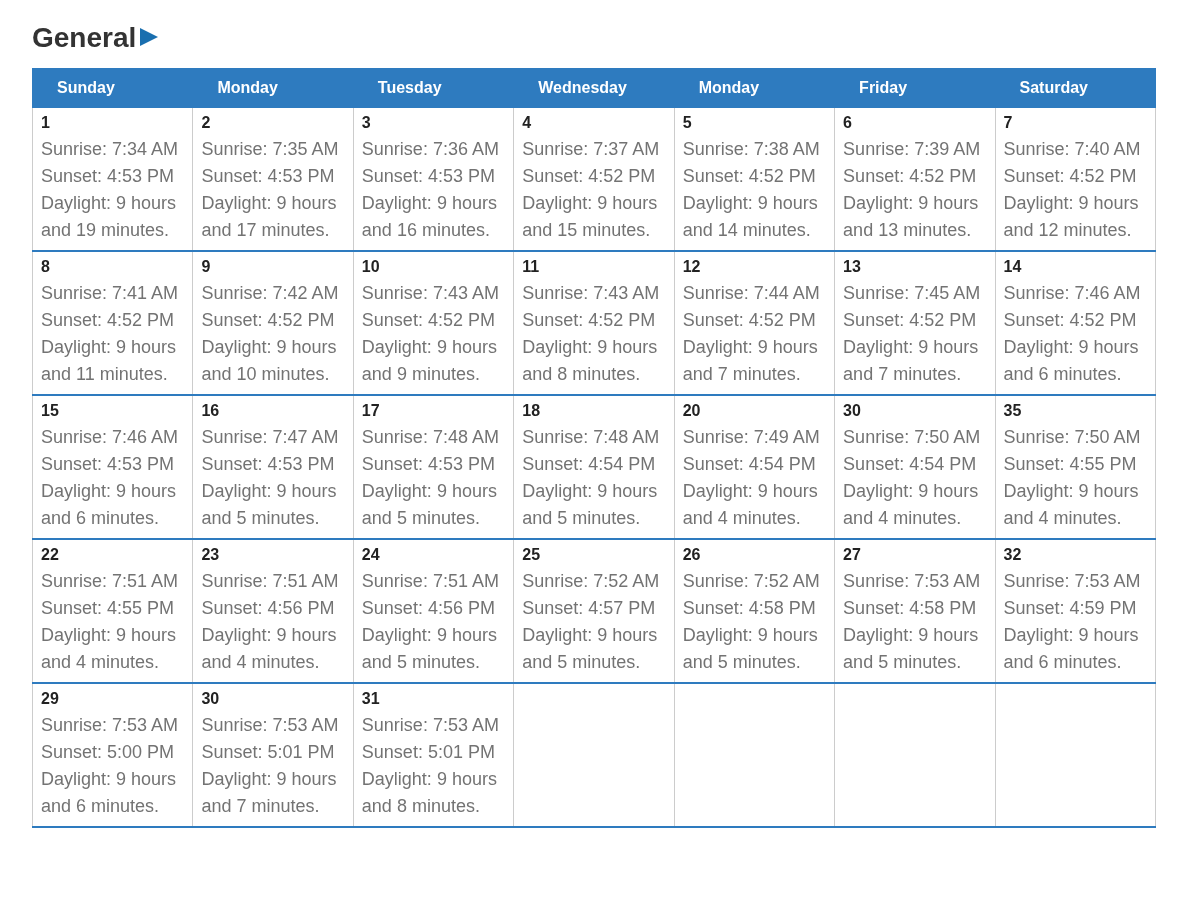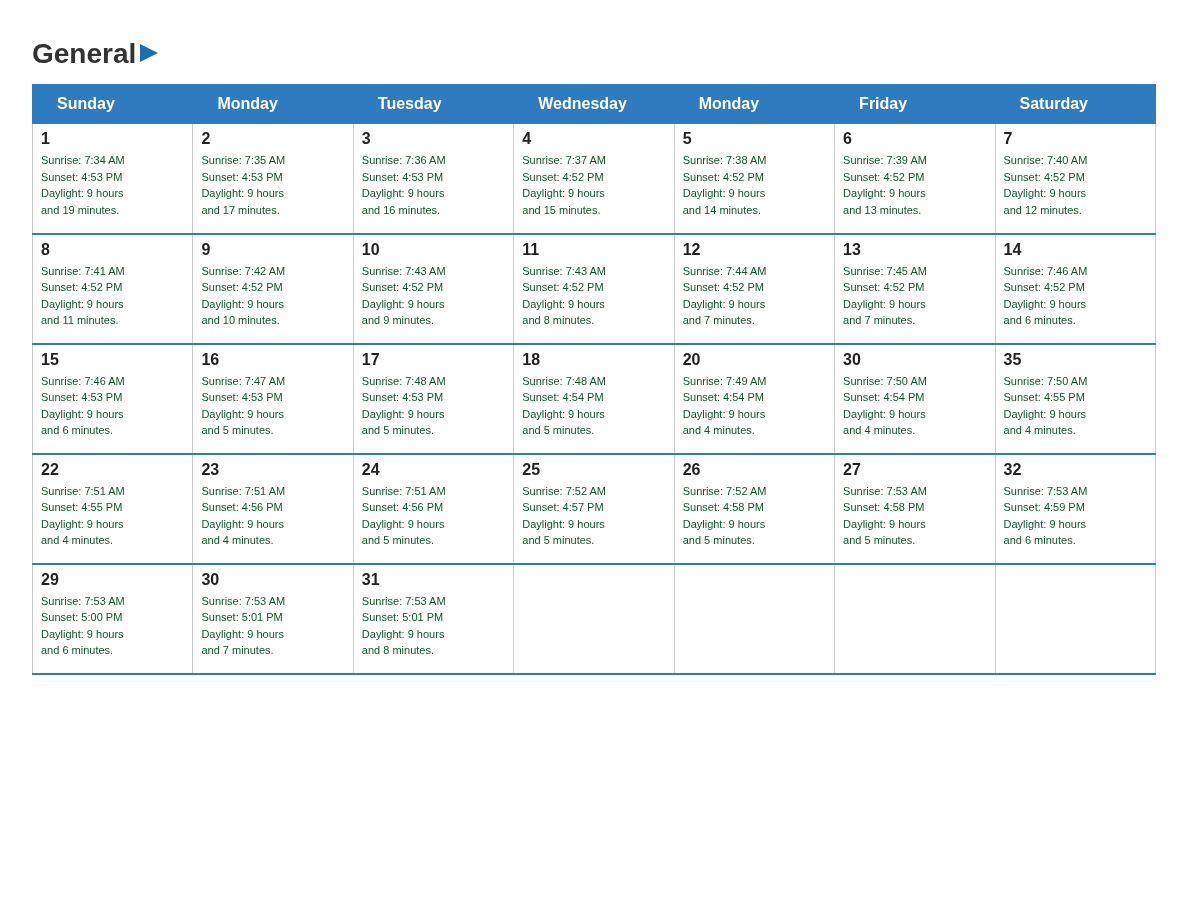--- a/index.html
+++ b/index.html
@@ -8,21 +8,20 @@
       background: #fff;
       padding: 24px 32px;
       width: 1188px;
       min-height: 918px;
     }
     .header {
       display: flex;
       justify-content: space-between;
       align-items: flex-start;
       margin-bottom: 20px;
-      margin-top: 16px;
     }
     .logo {
       display: flex;
       flex-direction: column;
       align-items: flex-start;
     }
     .logo-text {
       font-size: 28px;
       font-weight: bold;
       color: #333;
@@ -70,22 +69,22 @@
       color: #222;
       height: 110px;
     }
     tbody tr td .day-num {
       font-size: 16px;
       font-weight: bold;
       display: block;
       margin-bottom: 4px;
     }
     tbody tr td .info {
-      font-size: 11px;
-      color: #14532d;
+      font-size: 18px;
+      color: #737373;
       line-height: 1.5;
     }
     tbody tr td.empty {
       background: #fff;
     }
     tbody tr {
       border-bottom: 2px solid #2e7bbf;
     }
   </style>
 </head>

